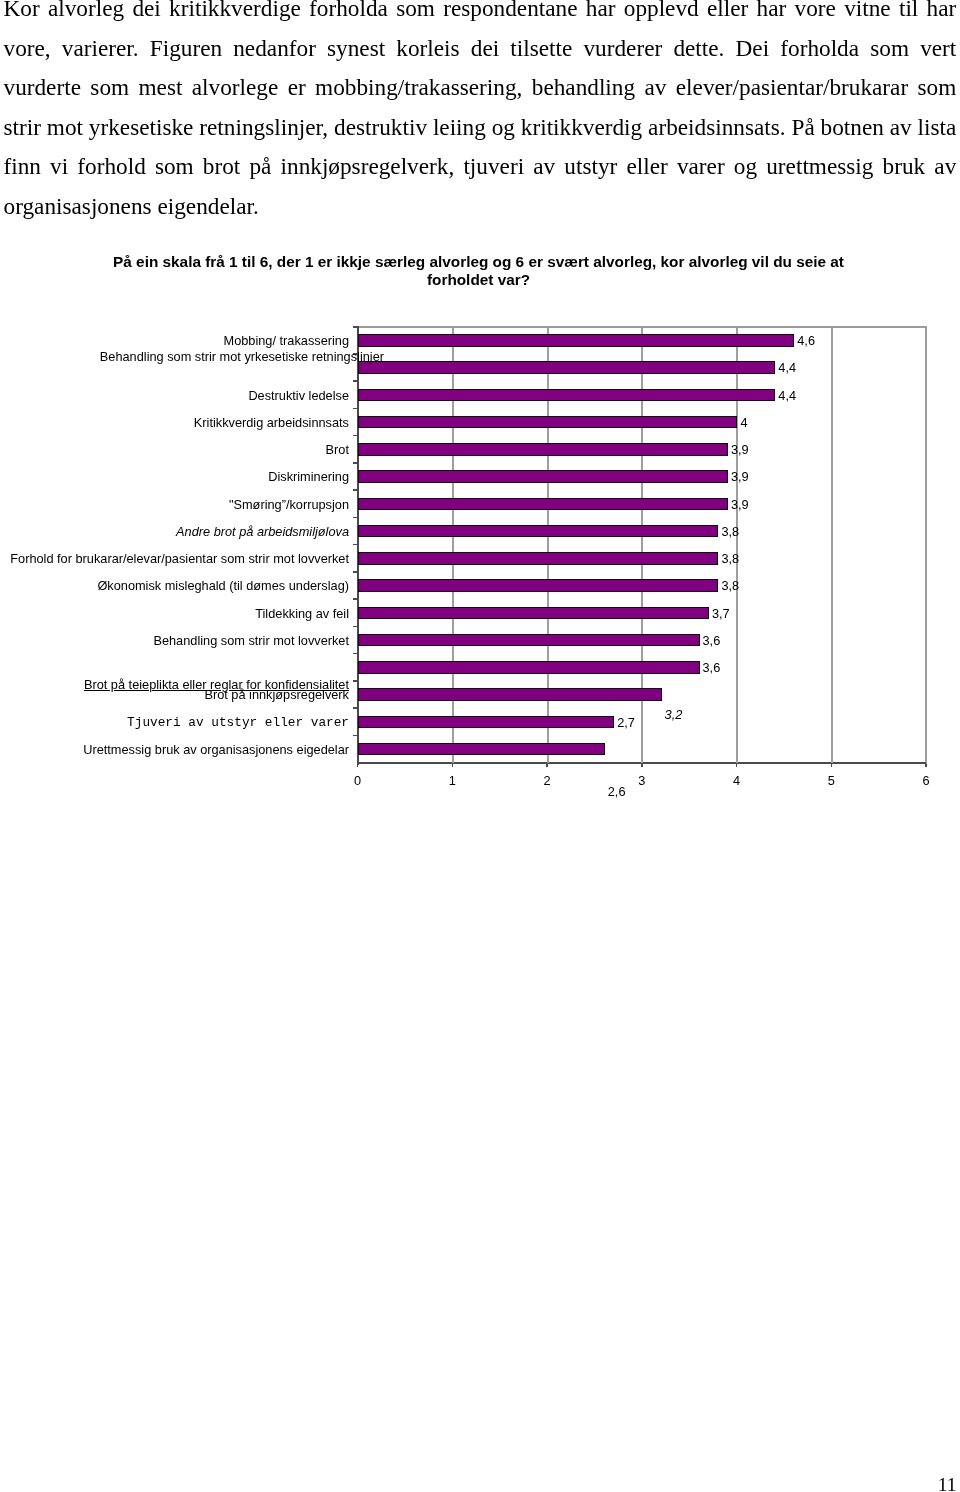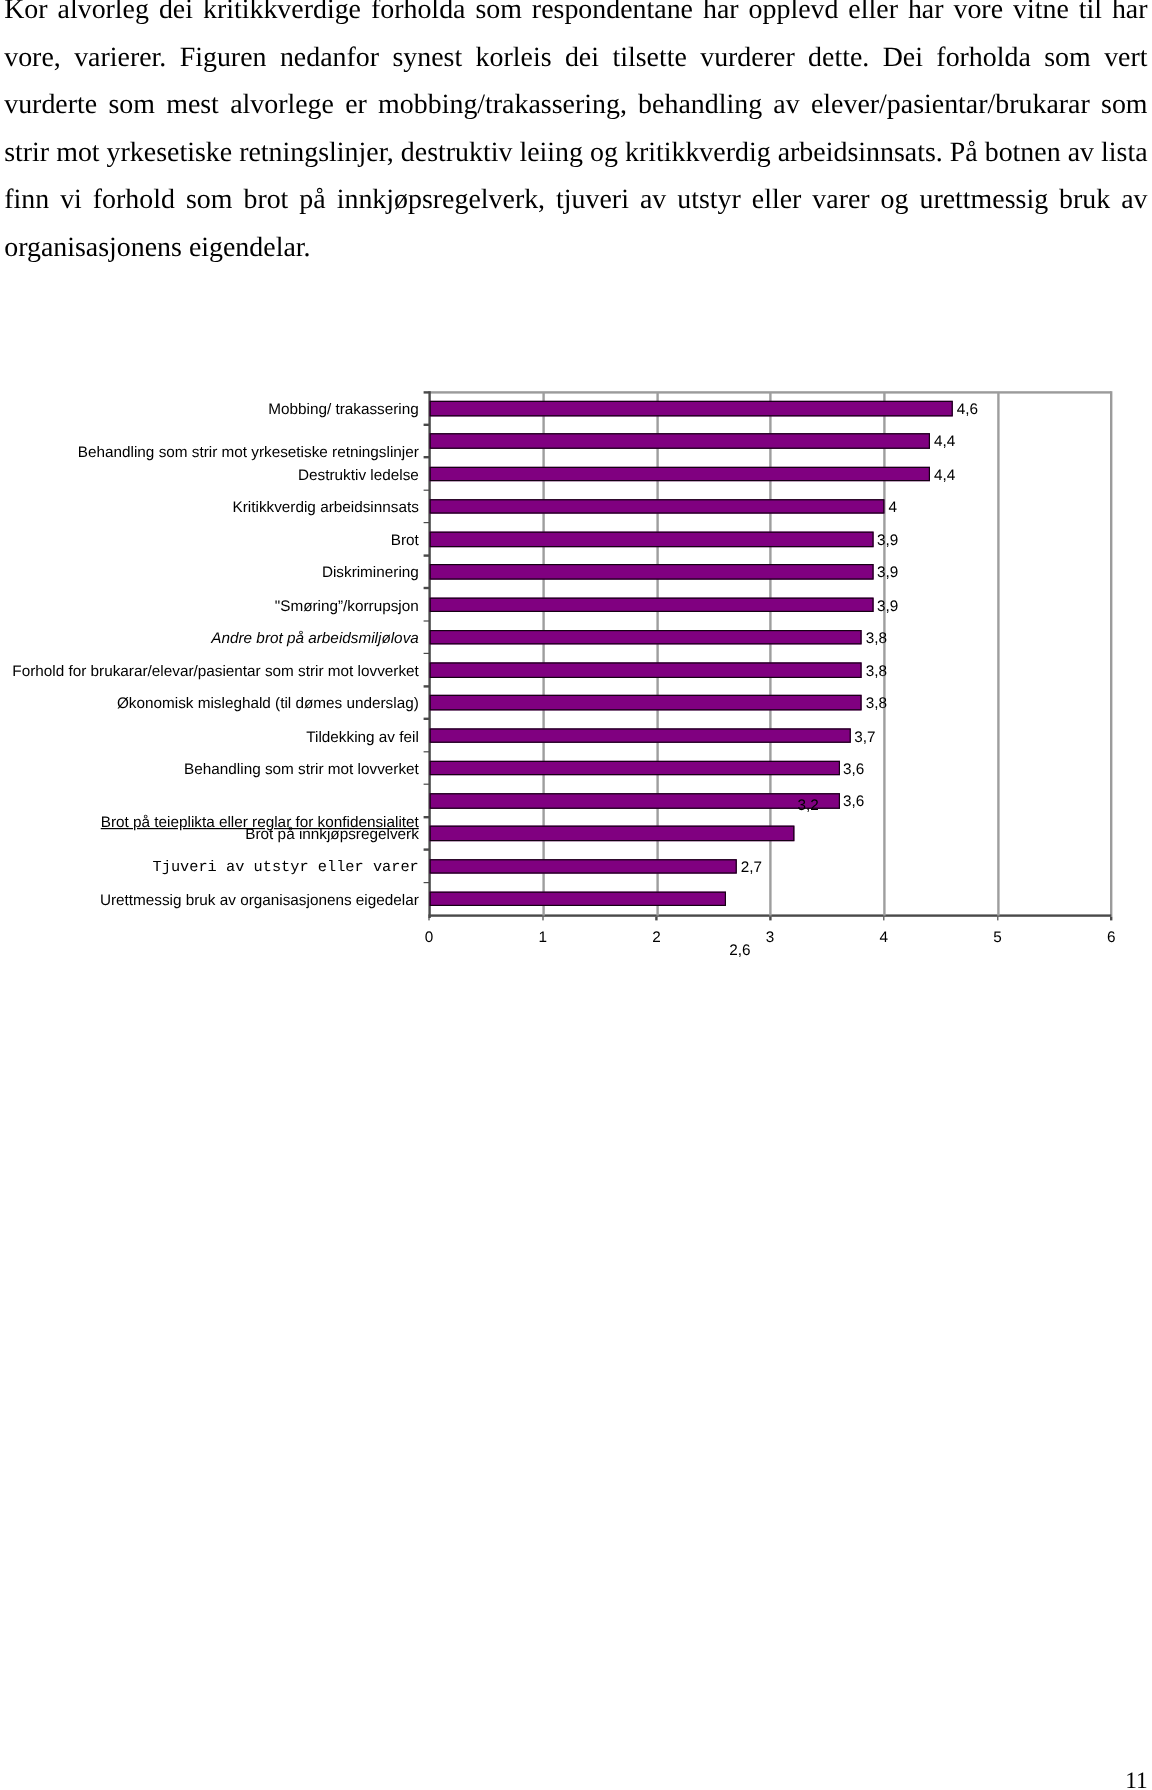--- a/index.html
+++ b/index.html
@@ -35,20 +35,21 @@
   .pageno{position:absolute;left:0;width:956.5px;text-align:right;top:1473.7px;
         font-family:"Liberation Serif",serif;font-size:19.5px;line-height:22px;color:#000;}
 </style>
 </head>
 <body>
 
 <div class="page">
   <div class="bodytext">Kor alvorleg dei kritikkverdige forholda som respondentane har opplevd eller har vore vitne til har vore, varierer. Figuren nedanfor synest korleis dei tilsette vurderer dette. Dei forholda som vert vurderte som mest alvorlege er mobbing/trakassering, behandling av elever/pasientar/brukarar som strir mot yrkesetiske retningslinjer, destruktiv leiing og kritikkverdig arbeidsinnsats. På botnen av lista finn vi forhold som brot på innkjøpsregelverk, tjuveri av utstyr eller varer og urettmessig bruk av organisasjonens eigendelar.</div>
 
   <div class="chart">
+    <div class="chart-title">På ein skala frå 1 til 6, der 1 er ikkje særleg alvorleg og 6 er svært alvorleg, kor alvorleg vil du seie at forholdet var?</div>
     <div class="plot" id="plot">
         <div class="pb" style="left: 0px; top: -1px; width: 568.5px; height: 2px;"></div>
         <div class="pb-dark" style="left: -4.5px; top: -1px; width: 4.5px; height: 2px;"></div>
         <div class="pb" style="left: 567.5px; top: -1px; width: 2px; height: 438px;"></div>
         <div class="pb-dark" style="left: -1px; top: -1px; width: 2px; height: 439px;"></div>
         <div class="pb-dark" style="left: -1px; top: 435px; width: 569.5px; height: 2px;"></div>
         <div class="gl" style="left: 94.25px;"></div>
         <div class="gl" style="left: 189px;"></div>
         <div class="gl" style="left: 283.75px;"></div>
         <div class="gl" style="left: 378.5px;"></div>
@@ -75,30 +76,30 @@
         <div class="vallabel" style="left: 721.45px; top: 312.125px; line-height: 14px;">3,8</div>
         <div class="bar" style="left: 357.5px; top: 339.375px; width: 360.95px; height: 12.4px;"></div>
         <div class="vallabel" style="left: 721.45px; top: 339.375px; line-height: 14px;">3,8</div>
         <div class="bar" style="left: 357.5px; top: 366.625px; width: 351.475px; height: 12.4px;"></div>
         <div class="vallabel" style="left: 711.975px; top: 366.625px; line-height: 14px;">3,7</div>
         <div class="bar" style="left: 357.5px; top: 393.875px; width: 342px; height: 12.4px;"></div>
         <div class="vallabel" style="left: 702.5px; top: 393.875px; line-height: 14px;">3,6</div>
         <div class="bar" style="left: 357.5px; top: 421.125px; width: 342px; height: 12.4px;"></div>
         <div class="vallabel" style="left: 702.5px; top: 421.125px; line-height: 14px;">3,6</div>
         <div class="bar" style="left: 357.5px; top: 448.375px; width: 304.1px; height: 12.4px;"></div>
-        <div class="vallabel" style="left: 664.6px; top: 424px; line-height: 14px;">3,2</div>
+        <div class="vallabel" style="left: 664.6px; top: 468px; line-height: 14px; font-style: italic;">3,2</div>
         <div class="bar" style="left: 357.5px; top: 475.625px; width: 256.725px; height: 12.4px;"></div>
         <div class="vallabel" style="left: 617.225px; top: 475.625px; line-height: 14px;">2,7</div>
         <div class="bar" style="left: 357.5px; top: 502.875px; width: 247.25px; height: 12.4px;"></div>
         <div class="vallabel" style="left: 607.75px; top: 502.875px; line-height: 14px; margin-top: 42px;">2,6</div>
       </div>
     <div id="yaxis" class="axis-layer">
         <div class="catlabel" style="top: 94.125px; line-height: 14px;">Mobbing/ trakassering</div>
         <div class="tick" style="left: 353px; top: 113.2px; width: 4.5px; height: 1.5px;"></div>
-        <div class="catlabel" style="top: 130px; line-height: 14px;">Behandling som strir mot yrkesetiske retningslinjer</div>
+        <div class="catlabel" style="top: 110px; line-height: 14px; padding-left: 35px;">Behandling som strir mot yrkesetiske retningslinjer</div>
         <div class="tick" style="left: 353px; top: 140.45px; width: 4.5px; height: 1.5px;"></div>
         <div class="catlabel" style="top: 148.625px; line-height: 14px;">Destruktiv ledelse</div>
         <div class="tick" style="left: 353px; top: 167.7px; width: 4.5px; height: 1.5px;"></div>
         <div class="catlabel" style="top: 175.875px; line-height: 14px;">Kritikkverdig arbeidsinnsats</div>
         <div class="tick" style="left: 353px; top: 194.95px; width: 4.5px; height: 1.5px;"></div>
         <div class="catlabel" style="top: 203.125px; line-height: 14px;">Brot</div>
         <div class="tick" style="left: 353px; top: 222.2px; width: 4.5px; height: 1.5px;"></div>
         <div class="catlabel" style="top: 230.375px; line-height: 14px;">Diskriminering</div>
         <div class="tick" style="left: 353px; top: 249.45px; width: 4.5px; height: 1.5px;"></div>
         <div class="catlabel" style="top: 257.625px; line-height: 14px;">"Smøring”/korrupsjon</div>

